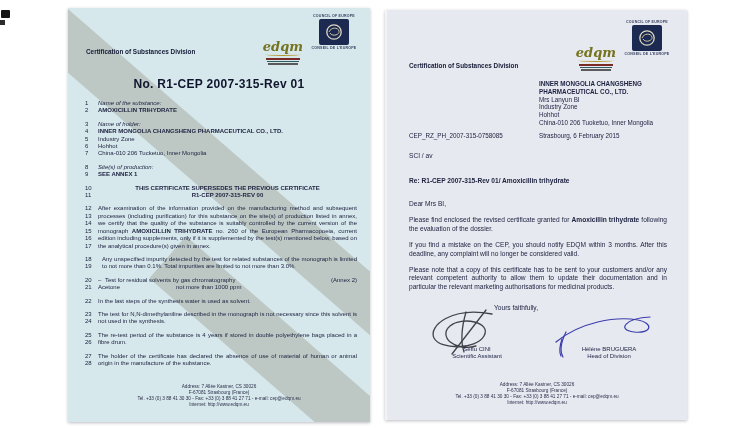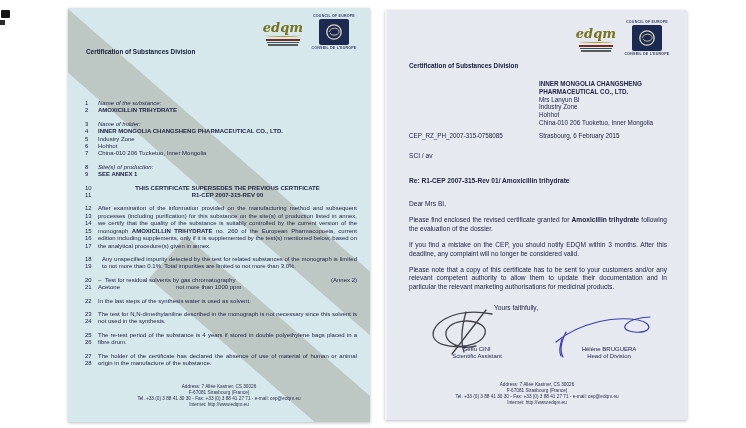--- a/index.html
+++ b/index.html
@@ -12,21 +12,21 @@
   #right-page{left:385px;top:10px;width:300px;height:410px;background:#e7e9f0;border-left:2px solid #f2f3f7;}
 
   
   .band{position:absolute;background:rgba(150,152,140,.40);transform:rotate(41deg);transform-origin:0 0;}
   #band1{left:-30px;top:-25px;width:560px;height:48px;}
   #band2{left:118px;top:228px;width:330px;height:56px;}
 
   
   .logos{position:absolute;top:6px;right:12px;display:flex;align-items:flex-start;gap:7px;}
   #right-page .logos{top:10px;right:16px;}
-  .edqm{text-align:center;padding-top:8px;}
+  .edqm{text-align:center;padding-top:8px;margin-top:19px;}
   .edqm-word{font-family:"DejaVu Serif", serif;font-style:italic;font-weight:bold;font-size:13px;line-height:11px;color:#75731f;}
   .edqm-swoosh{width:36px;height:2px;margin:1px auto 2px;border-bottom:1.4px solid #b2952c;border-radius:50%;}
   .edqm-lines div{height:1.5px;margin:1px auto;}
   .el1{width:34px;background:#7a2a23;}
   .el2{width:32px;background:#2e5a60;}
   .el3{width:30px;background:#5a5a5a;}
   .coe{width:48px;text-align:center;}
   .coe-txt{font-size:3.6px;line-height:4.4px;letter-spacing:.2px;color:#3a4566;font-weight:bold;}
   .coe-box{width:30px;height:26px;background:#1c2950;margin:1px auto;border-radius:2px;display:flex;align-items:center;justify-content:center;}
 
@@ -106,20 +106,21 @@
         <svg width="22" height="20" viewBox="0 0 22 20">
           <circle cx="11" cy="10" r="7.2" fill="none" stroke="#ded8c4" stroke-width="1.3"></circle>
           <path d="M6,10 C8,5 15,5 16,9 C17,13 9,15 7,11" fill="none" stroke="#cfc6a6" stroke-width="1"></path>
         </svg>
       </div>
       <div class="coe-txt">CONSEIL DE L'EUROPE</div>
     </div>
   </div>
 
   <div class="division">Certification of Substances Division</div>
+  <div id="cert-title-2" class="title">No.  R1-CEP 2007-315-Rev 01</div>
 
   <div class="cert-body">
     <div class="block tight">
       <span class="n">1</span>
       <span class="t i">Name of the substance:</span>
     </div>
     <div class="block">
       <span class="n">2</span>
       <span class="t b">AMOXICILLIN TRIHYDRATE</span>
     </div>

